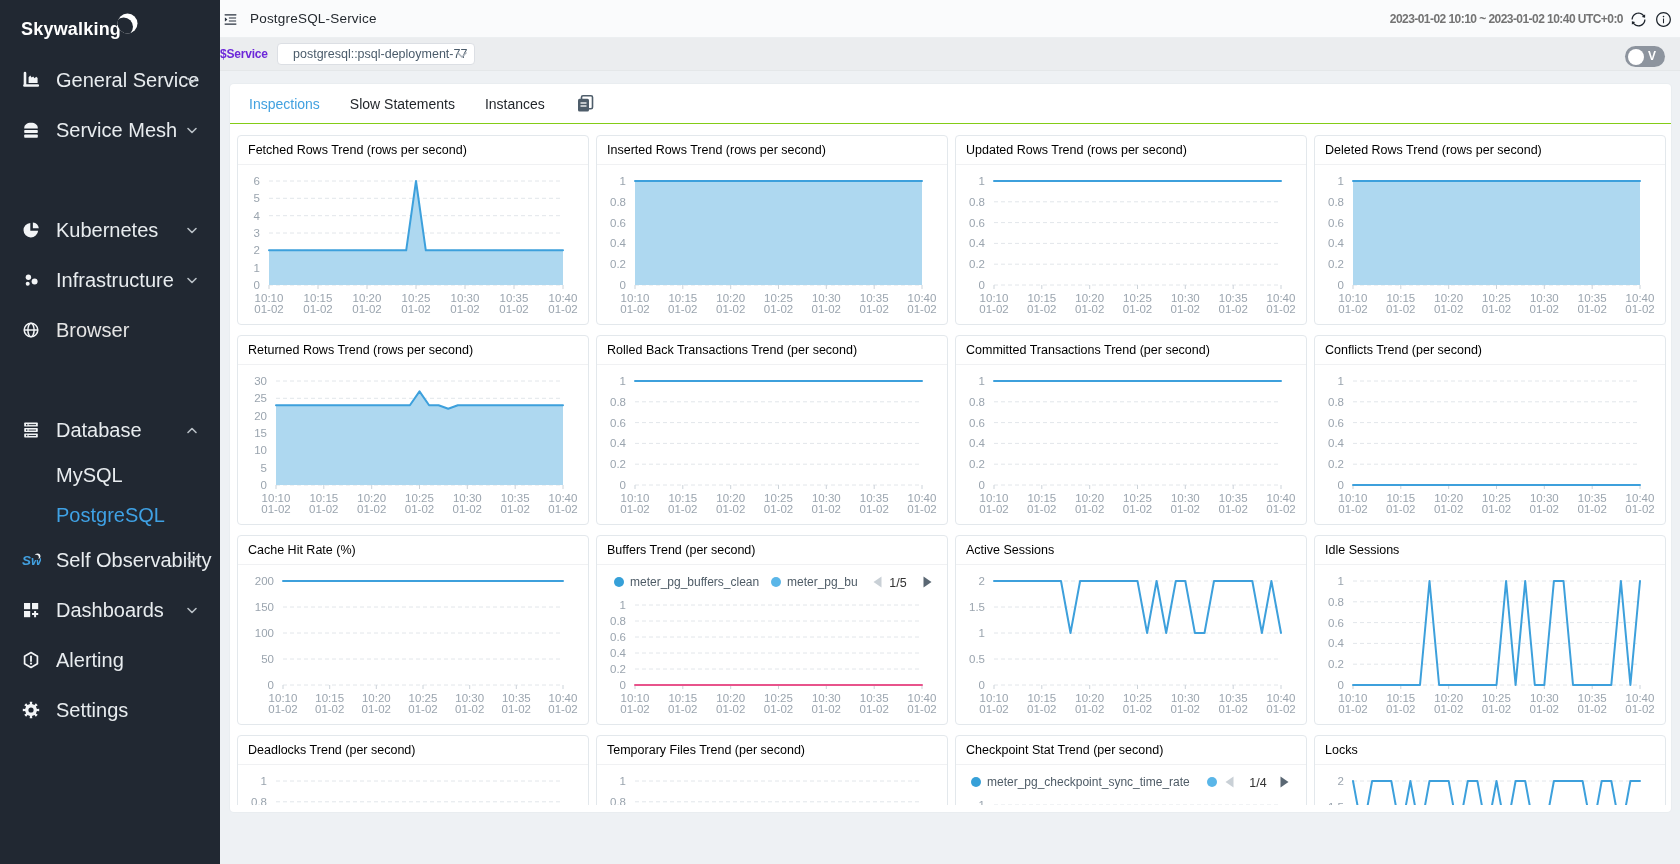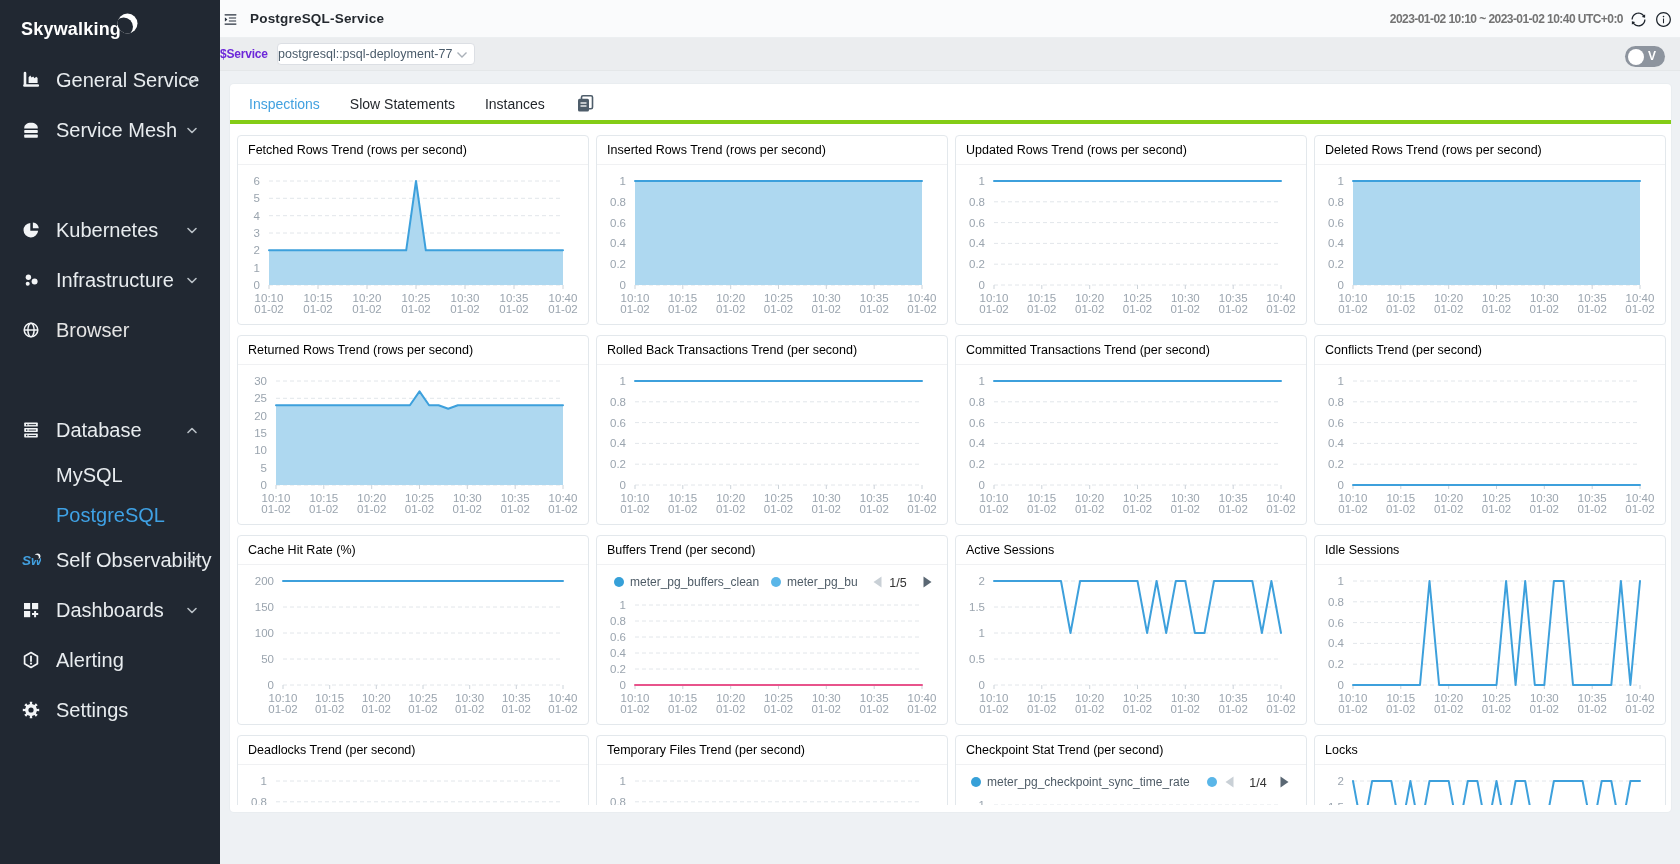--- a/index.html
+++ b/index.html
@@ -4,32 +4,32 @@
 * { margin:0; padding:0; box-sizing:border-box; }
 html,body { width:1680px; height:864px; overflow:hidden; font-family:"Liberation Sans",sans-serif; background:#eef1f4; }
 #aside { position:absolute; left:0; top:0; width:220px; height:864px; background:#212832; }
 .mi { position:absolute; left:0; width:220px; }
 .mic { position:absolute; left:21px; top:50%; margin-top:-10px; }
 .ml { position:absolute; left:56px; top:50%; transform:translateY(-50%); font-size:20px; letter-spacing:0px; }
 .mch { position:absolute; right:16px; top:50%; margin-top:-10px; }
 #logo { position:absolute; left:21px; top:19px; color:#fff; font-size:18px; font-weight:bold; letter-spacing:0.2px; }
 #main { position:absolute; left:220px; top:0; width:1460px; height:864px; }
 #topbar { position:absolute; left:0; top:0; width:1460px; height:38px; background:#fafbfc; border-bottom:1px solid #eceff1; }
-#title { position:absolute; left:30px; top:11px; font-size:13.5px; font-weight:bold; letter-spacing:0.2px; color:#24292f; }
+#title { position:absolute; left:30px; top:11px; font-size:13.5px; font-weight:normal; letter-spacing:0.2px; color:#24292f; }
 #times { position:absolute; right:57px; top:12px; font-family:Liberation Sans, sans-serif; font-size:12px; font-weight:bold; letter-spacing:-0.55px; color:#737373; }
 #svcbar { position:absolute; left:0; top:38px; width:1460px; height:33px; background:#ebedef; border-bottom:1px solid #e4e7e9; }
 #svclabel { position:absolute; left:0; top:9px; font-size:12px; color:#6d28d9; font-weight:bold; letter-spacing:-0.2px;}
-#svcsel { position:absolute; left:57px; top:5px; width:198px; height:22px; background:#fff; border:1px solid #dcdfe4; border-radius:4px; font-size:12.5px; color:#4a5b6a; line-height:20px; padding-left:0; }
+#svcsel { position:absolute; left:57px; top:5px; width:198px; height:22px; background:#fff; border:1px solid #dcdfe4; border-radius:4px; font-size:12.5px; color:#4a5b6a; line-height:20px; padding-left:15px; }
 #svcsel svg { position:absolute; right:6px; top:7px; }
 #toggle { position:absolute; right:15px; top:8px; width:40px; height:21px; border-radius:11px; background:#8d949e; }
 #toggle .knob { position:absolute; left:2.5px; top:2.5px; width:16px; height:16px; border-radius:8px; background:#fff; }
 #toggle .vv { position:absolute; right:9px; top:3px; color:#fff; font-size:12px; font-weight:bold; }
 #content { position:absolute; left:0; top:71px; width:1460px; height:793px; background:#eef1f4; }
 #sheet { position:absolute; left:10px; top:13px; width:1441px; height:728px; background:#fff; border-radius:4px; box-shadow:0 0 0 1px #e9edf0; }
-#tabs { position:absolute; left:0; top:0; width:1441px; height:40px; border-bottom:4px solid #84cc16; font-size:14px; }
+#tabs { position:absolute; left:0; top:0; width:1441px; height:40px; border-bottom:1px solid #84cc16; font-size:14px; }
 #tabs span { display:inline-block; margin-left:30px; line-height:40px; color:#1f2328; }
 #tabs span.act { color:#42a1e0; margin-left:19px; }
 #gridwrap { position:absolute; left:0; top:40px; width:1441px; height:681px; overflow:hidden; }
 .card { position:absolute; width:352px; height:190px; background:#fff; border:1px solid #e3e8ec; border-radius:4px; }
 .chead { height:29px; line-height:29px; padding-left:10px; font-size:12.5px; color:#000000; border-bottom:1px solid #f0f1f3; white-space:nowrap; overflow:hidden; }
 .ch { display:block; }
 svg text { font-family:"Liberation Sans",sans-serif; }
 </style></head>
 <body>
 <div id="aside">

